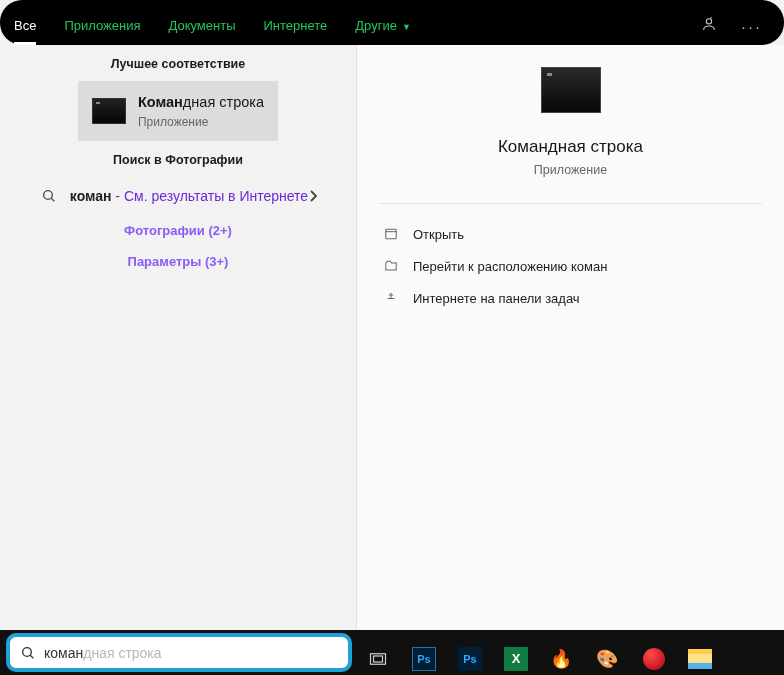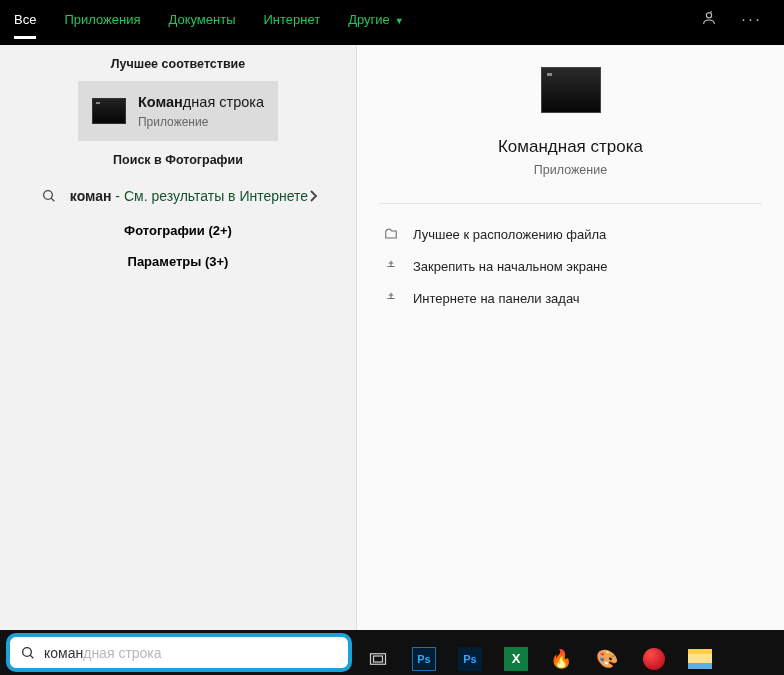--- a/index.html
+++ b/index.html
@@ -9,22 +9,23 @@
     background: #f2f2f2;
     font-size: 13px;
     color: #323232;
     overflow: hidden;
     position: relative;
   }
   .top-tabs {
     height: 45px;
     background: #000;
     display: flex;
-    align-items: flex-start;
+    align-items: flex-end;
     padding: 0 10px 0 0;
+    border-radius: 22px;
   }
   .tab {
     color: #22c55e;
     padding: 12px 14px 12px 14px;
     cursor: pointer;
     font-size: 13px;
     position: relative;
   }
   .tab.active { color: #fff; }
   .tab.active::after {
@@ -90,26 +91,26 @@
     cursor: pointer;
   }
   .search-ico {
     width: 22px; height: 22px;
     margin-right: 10px;
     display: flex; align-items: center; justify-content: center;
   }
   .search-ico svg, .chevron svg { display: block; }
   .web-text { font-size: 14px; color: #222; }
   .web-text .hl { font-weight: 600; }
-  .web-text .dim { color: #14532d; }
+  .web-text .dim { color: #6d28d9; }
   .chevron { margin-left: auto; color: #555; }
   .cat-row {
     padding: 8px 14px;
     font-size: 13px;
-    color: #000000;
+    color: #8b5cf6;
     cursor: pointer;
     font-weight: 600;
   }
   .right-col {
     flex: 1;
     background: #fafafa;
     border-left: 1px solid #e0e0e0;
     padding-top: 22px;
     display: flex;
     flex-direction: column;
@@ -219,21 +220,21 @@
   }
   .taskview { color:#cfcfcf; font-size:16px; }
 </style>
 </head>
 <body>
 
 <div class="top-tabs">
   <div class="tab active">Все</div>
   <div class="tab">Приложения</div>
   <div class="tab">Документы</div>
-  <div class="tab">Интернет</div>
+  <div class="tab">Интернете</div>
   <div class="tab">
     <span>Другие</span><span class="chev">▼</span>
   </div>
   <div class="top-spacer"></div>
   <div class="top-icon">
     <svg width="16" height="16" viewBox="0 0 24 24" fill="none" stroke="currentColor" stroke-width="1.6">
       <circle cx="12" cy="8" r="4"></circle>
         <path d="M4 21c0-4 4-6 8-6s8 2 8 6"></path>
       <path d="M14 4l2-2"></path>
     </svg>
@@ -283,32 +284,33 @@
     <div class="preview-top">
       <div class="big-thumb"></div>
       <div class="preview-title">Командная строка</div>
       <div class="preview-sub">Приложение</div>
     </div>
     <div class="divider"></div>
     <div class="action-list">
       <div class="action">
         <span class="action-ico">
           <svg width="14" height="14" viewBox="0 0 24 24" fill="none" stroke="#6a6a6a" stroke-width="1.8">
-              <path d="M3 7l3-3h5l2 3h8v12H3z"></path>
+              <rect x="3" y="4" width="18" height="16" rx="1"></rect>
+              <path d="M3 8h18"></path>
             </svg>
         </span>
-        <span>Лучшее к расположению файла</span>
+        <span>Открыть</span>
       </div>
       <div class="action">
         <span class="action-ico">
           <svg width="14" height="14" viewBox="0 0 24 24" fill="none" stroke="#6a6a6a" stroke-width="1.8">
-              <path d="M12 3v10M8 7h8M6 13h12"></path>
+              <path d="M3 7l3-3h5l2 3h8v12H3z"></path>
             </svg>
         </span>
-        <span>Закрепить на начальном экране</span>
+        <span>Перейти к расположению коман</span>
       </div>
       <div class="action">
         <span class="action-ico">
           <svg width="14" height="14" viewBox="0 0 24 24" fill="none" stroke="#6a6a6a" stroke-width="1.8">
               <path d="M12 3v10M8 7h8M6 13h12"></path>
             </svg>
         </span>
         <span>Интернете на панели задач</span>
       </div>
     </div>

